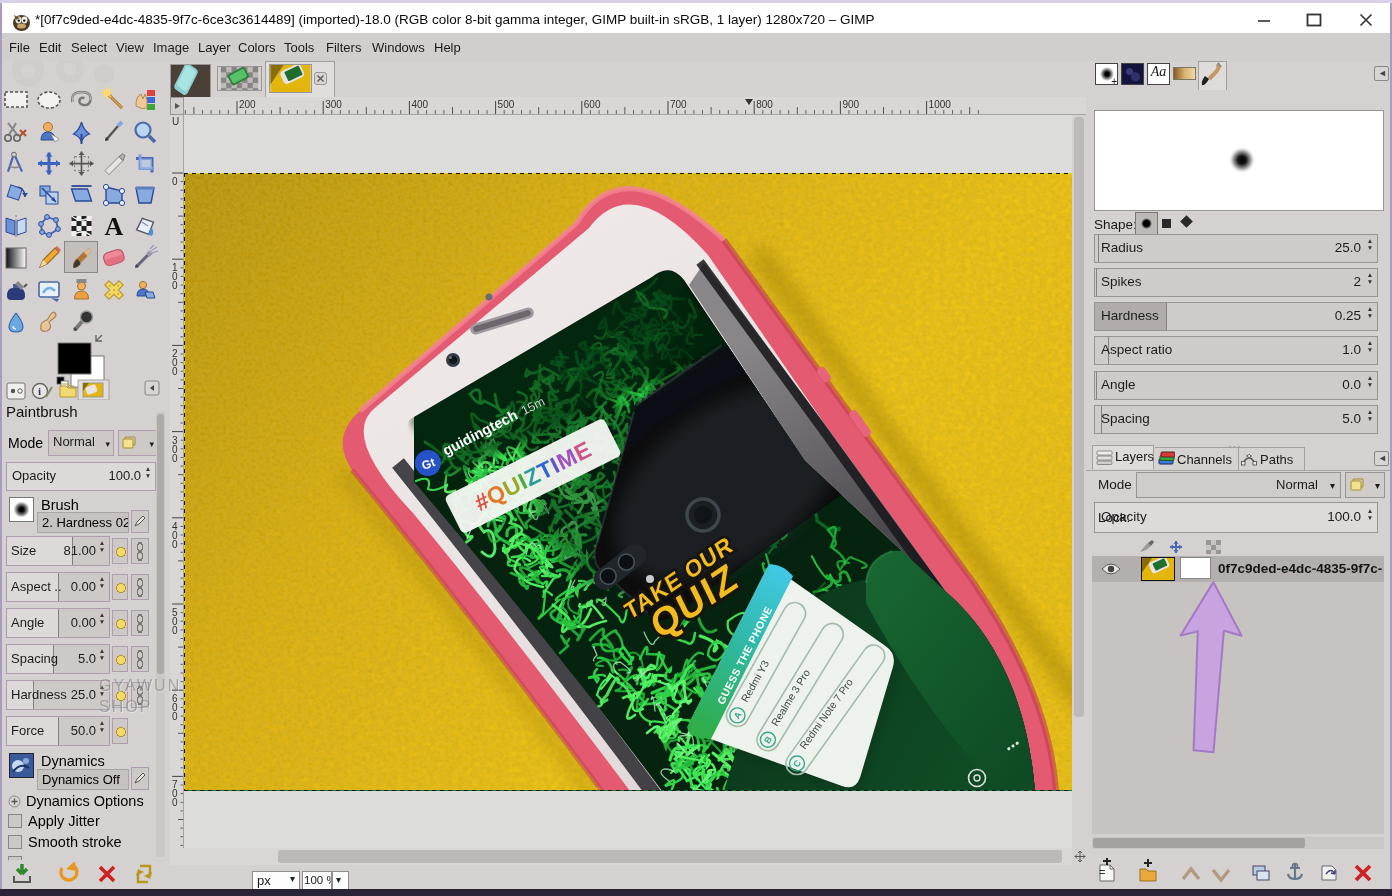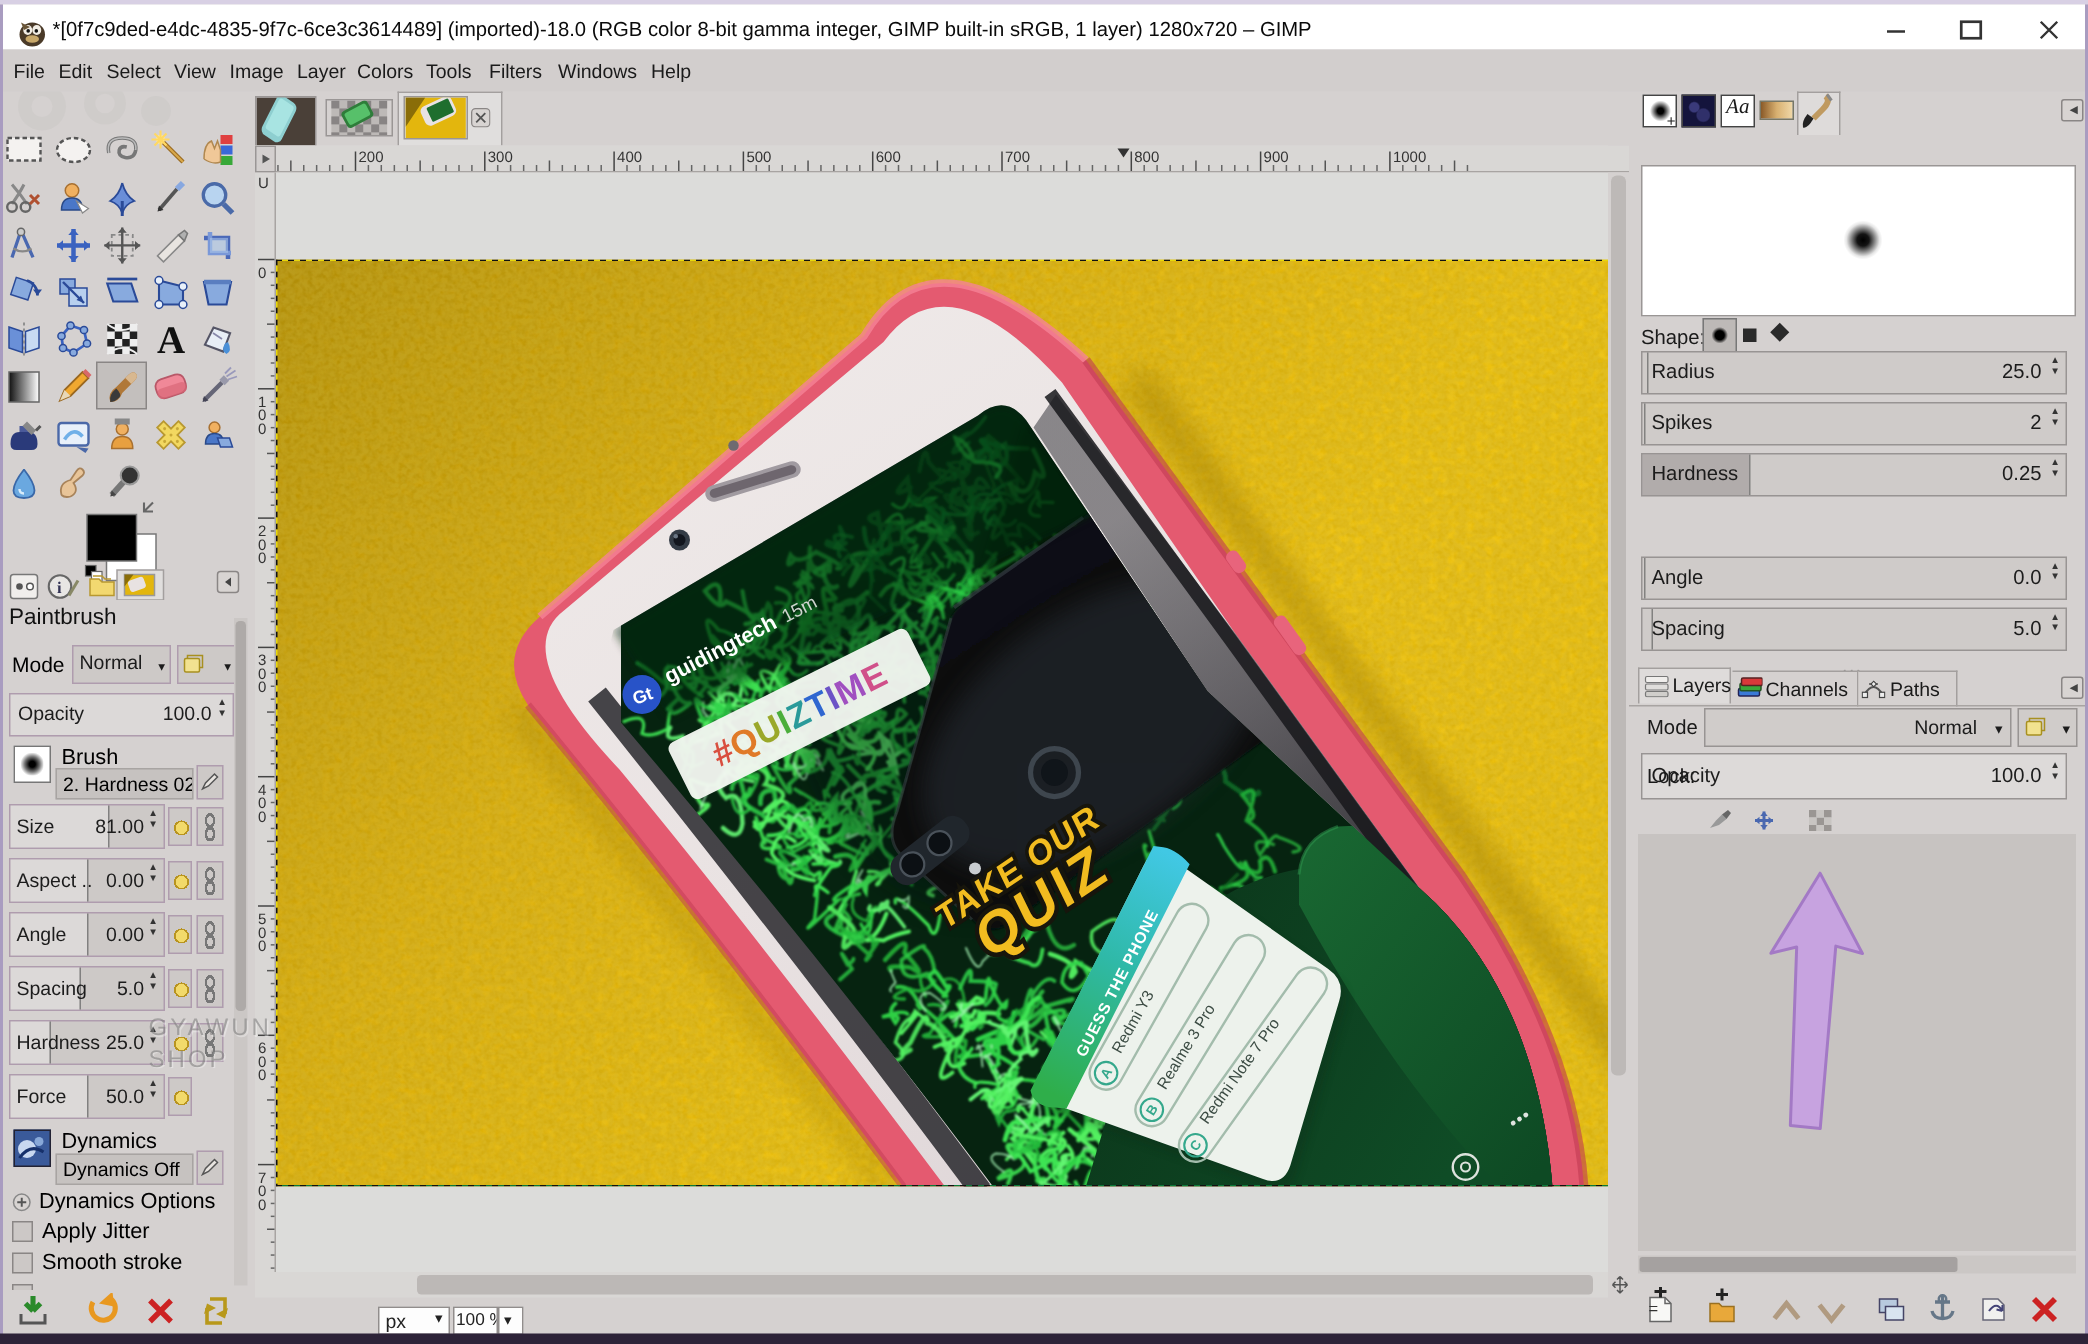--- a/index.html
+++ b/index.html
@@ -1567,20 +1567,26 @@
       <span style="position:absolute;right:16px;top:5px">2</span>
       <div class="spin">▲<br>▼</div>
     </div>
  <div class="rslider" style="top:241px">
       <div class="tfill" style="width:25%;background:rgba(120,116,114,.35)"></div>
       <div class="tline" style="left:25%"></div>
       <span style="position:absolute;left:6px;top:5px">Hardness</span>
       <span style="position:absolute;right:16px;top:5px">0.25</span>
       <div class="spin">▲<br>▼</div>
     </div>
+ <div class="rslider" style="top:275px">
+      <div class="tline" style="left:13px"></div>
+      <span style="position:absolute;left:6px;top:5px">Aspect ratio</span>
+      <span style="position:absolute;right:16px;top:5px">1.0</span>
+      <div class="spin">▲<br>▼</div>
+    </div>
  <div class="rslider" style="top:310px">
       <div class="tline" style="left:1px"></div>
       <span style="position:absolute;left:6px;top:5px">Angle</span>
       <span style="position:absolute;right:16px;top:5px">0.0</span>
       <div class="spin">▲<br>▼</div>
     </div>
  <div class="rslider" style="top:344px">
       <div class="tline" style="left:6px"></div>
       <span style="position:absolute;left:6px;top:5px">Spacing</span>
       <span style="position:absolute;right:16px;top:5px">5.0</span>
@@ -1651,20 +1657,35 @@
         <rect x="78" y="11" width="5" height="4"></rect>
       </g>
       <g fill="#c8c5c2">
         <rect x="73" y="1" width="5" height="5"></rect>
         <rect x="68" y="6" width="5" height="5"></rect>
         <rect x="78" y="6" width="5" height="5"></rect>
         <rect x="73" y="11" width="5" height="4"></rect>
       </g>
     </svg>
  <div class="abs" id="llist"></div>
+ <div class="abs" id="layerrow">
+      <svg width="20" height="14" style="position:absolute;left:9px;top:6px" viewBox="0 0 20 14">
+        <path d="M1 7 Q10 -3 19 7 Q10 17 1 7" fill="#e8e6e4" stroke="#555" stroke-width="1"></path>
+        <circle cx="10" cy="7" r="3.2" fill="#444"></circle>
+      </svg>
+  <svg width="34" height="24" style="position:absolute;left:49px;top:1px" viewBox="0 0 34 24">
+        <rect width="34" height="24" fill="#e3b60d"></rect>
+        <path d="M0 0 H12 L0 17 Z" fill="#8a6d08"></path>
+        <rect x="9" y="2" width="19" height="12" rx="3" fill="#e8e2e2" transform="rotate(-25 18 9)"></rect>
+        <rect x="13" y="4" width="13" height="8" rx="1" fill="#1e6e2e" transform="rotate(-25 18 9)"></rect>
+        <rect x="0.5" y="0.5" width="33" height="23" fill="none" stroke="#111"></rect>
+      </svg>
+  <div style="position:absolute;left:88px;top:1px;width:31px;height:22px;background:#fff;border:1px solid #888"></div>
+  <span style="position:absolute;left:126px;top:5px;font-size:13.5px;font-weight:bold;white-space:nowrap">0f7c9ded-e4dc-4835-9f7c-</span>
+ </div>
  <svg class="abs" style="left:80px;top:495px" width="180" height="278" viewBox="0 0 180 278">
       <polygon points="43,26 74,78 56,74 52,196 32,195 30,76 13,81" fill="#c7a3e0" stroke="#a379c5" stroke-width="2" stroke-linejoin="round" transform="rotate(3 43 110)"></polygon>
     </svg>
  <div class="abs" style="left:6px;top:776px;width:292px;height:12px;background:#cbc7c5">
       <div style="position:absolute;left:1px;top:1px;width:212px;height:10px;background:#a5a1a0;border-radius:2px"></div>
     </div>
  <svg class="abs" style="left:0px;top:797px" width="304px" height="31" viewBox="0 0 304 31">
   <g transform="translate(21,15)">
         <path d="M-7 -8 H3 L7 -4 V8 H-7 Z" fill="#f8f8f6" stroke="#666"></path>
         <path d="M3 -8 V-4 H7" fill="none" stroke="#666"></path>

